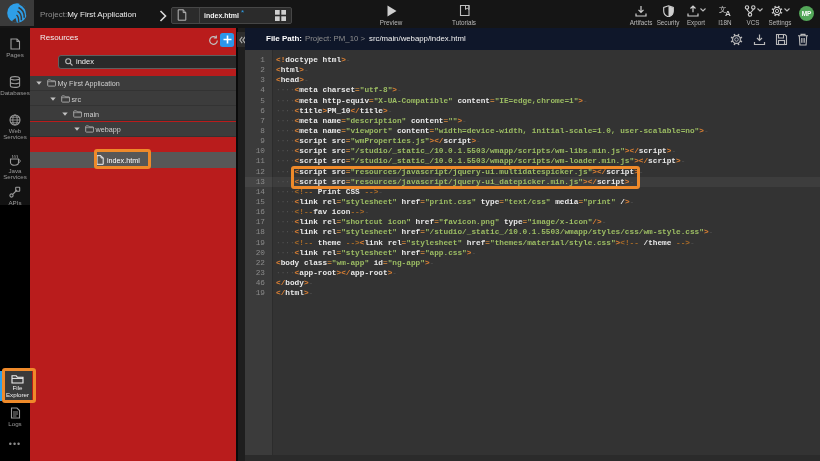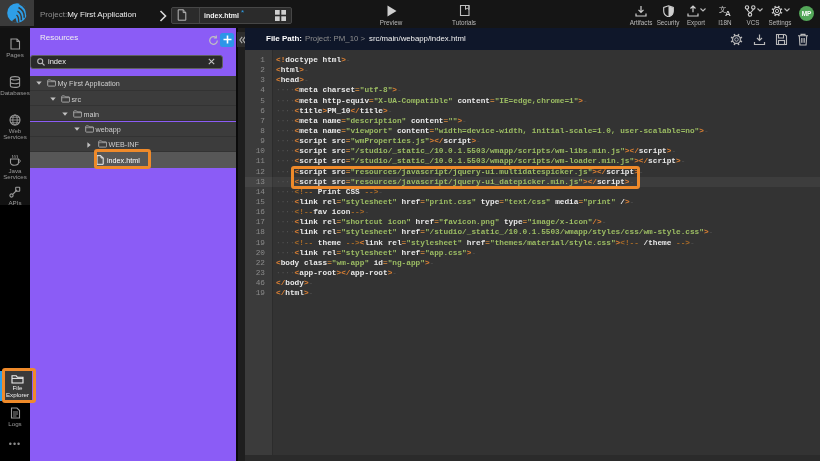--- a/index.html
+++ b/index.html
@@ -25,25 +25,25 @@
 #sidedark { position:absolute; left:0; top:205px; width:30px; height:256px; background:#000; }
 .sitem { position:absolute; left:0; width:30px; text-align:center; color:#9a9a9a; font-size:6.2px; line-height:6px; }
 .sitem svg { display:block; margin:0 auto 2px; }
 .sitem .sl { line-height:5.6px; }
 #fe { position:absolute; left:3px; top:370px; width:29px; height:30px; background:#3a3a3a; }
 #febar { position:absolute; left:0; top:370.5px; width:2.3px; height:30px; background:#2e9fe8; }
 #fe .lab { color:#f0f0f0; font-size:6.2px; line-height:6.8px; text-align:center; margin-top:1px; }
 #fe svg { display:block; margin:4px auto 0; }
 .obox { position:absolute; border:3px solid #ef8a2a; border-radius:3px; }
 
-#panel { position:absolute; left:30px; top:28px; width:206px; height:433px; background:#8b5cf6; }
+#panel { position:absolute; left:30px; top:28px; width:206px; height:433px; background:#b91c1c; }
 #rhead { position:absolute; left:10px; top:5px; color:#f0f0f0; font-size:8px; }
 #refresh { position:absolute; left:178px; top:7px; }
 #plusbtn { position:absolute; left:190px; top:4.5px; width:14px; height:14px; background:#2d96e8; border-radius:2.5px; display:flex; align-items:center; justify-content:center; }
-#search { position:absolute; left:0; top:26.5px; width:193px; height:14px; background:#2a2a2a; border:1px solid #606060; border-radius:3px; display:flex; align-items:center; }
+#search { position:absolute; left:28px; top:26.5px; width:193px; height:14px; background:#2a2a2a; border:1px solid #606060; border-radius:3px; display:flex; align-items:center; }
 #search .mg { margin-left:6px; }
 #search .txt { color:#f0f0f0; font-size:7.5px; margin-left:3px; }
 #search .xx { margin-left:auto; margin-right:7px; }
 .trow { position:absolute; left:0; width:206px; height:15.2px; background:#3c3c3c; border-bottom:1px solid #333333; }
 .car { position:absolute; top:5.5px; }
 .tfold { position:absolute; top:3.5px; }
 .tlab { position:absolute; top:3.5px; color:#cfcfcf; font-size:7.2px; white-space:nowrap; }
 .trow svg, #selrow svg, #search svg, #refresh svg, #plusbtn svg { display:block; }
 #selrow { position:absolute; left:0; top:124.4px; width:206px; height:15.4px; background:#575757; }
 #selrow .fic { position:absolute; left:66px; top:3px; }
@@ -164,34 +164,20 @@
             </svg>
           </span>
           <span class="tfold" style="left:54.5px">
             <svg class="" width="9" height="8" viewBox="0 0 9 8">
               <path d="M0.7 1.6 c0-.4.3-.7.7-.7 h2.1 l0.8 1 h3.6 c.4 0 .7.3.7.7 v3.8 c0 .4-.3.7-.7.7 H1.4 c-.4 0-.7-.3-.7-.7 z" fill="none" stroke="#b5b5b5" stroke-width="0.85"></path>
               <path d="M0.7 2.7 h7.9" stroke="#b5b5b5" stroke-width="0.65"></path>
             </svg>
           </span>
           <span class="tlab" style="left:65.5px">webapp</span>
         </div>
-<div class="trow" style="top:108.9px">
-          <span class="car" style="left:57px">
-            <svg class="" width="4" height="6" viewBox="0 0 4 6">
-              <path d="M0.4 0.3 L0.4 5.7 L3.7 3 Z" fill="#c2c2c2"></path>
-            </svg>
-          </span>
-          <span class="tfold" style="left:67.5px">
-            <svg class="" width="9" height="8" viewBox="0 0 9 8">
-              <path d="M0.7 1.6 c0-.4.3-.7.7-.7 h2.1 l0.8 1 h3.6 c.4 0 .7.3.7.7 v3.8 c0 .4-.3.7-.7.7 H1.4 c-.4 0-.7-.3-.7-.7 z" fill="none" stroke="#b5b5b5" stroke-width="0.85"></path>
-              <path d="M0.7 2.7 h7.9" stroke="#b5b5b5" stroke-width="0.65"></path>
-            </svg>
-          </span>
-          <span class="tlab" style="left:78.5px">WEB-INF</span>
-        </div>
     </div>
   </div>
   <div id="strip"></div>
   <div id="colbtn">
       <svg class="" width="7" height="8" viewBox="0 0 7 8">
         <path d="M3.2 0.8 L0.8 4 L3.2 7.2 M6.2 0.8 L3.8 4 L6.2 7.2" fill="none" stroke="#b0b0b0" stroke-width="1.1"></path>
       </svg>
     </div>
   <div id="editor">
     <div id="gutter"></div>

